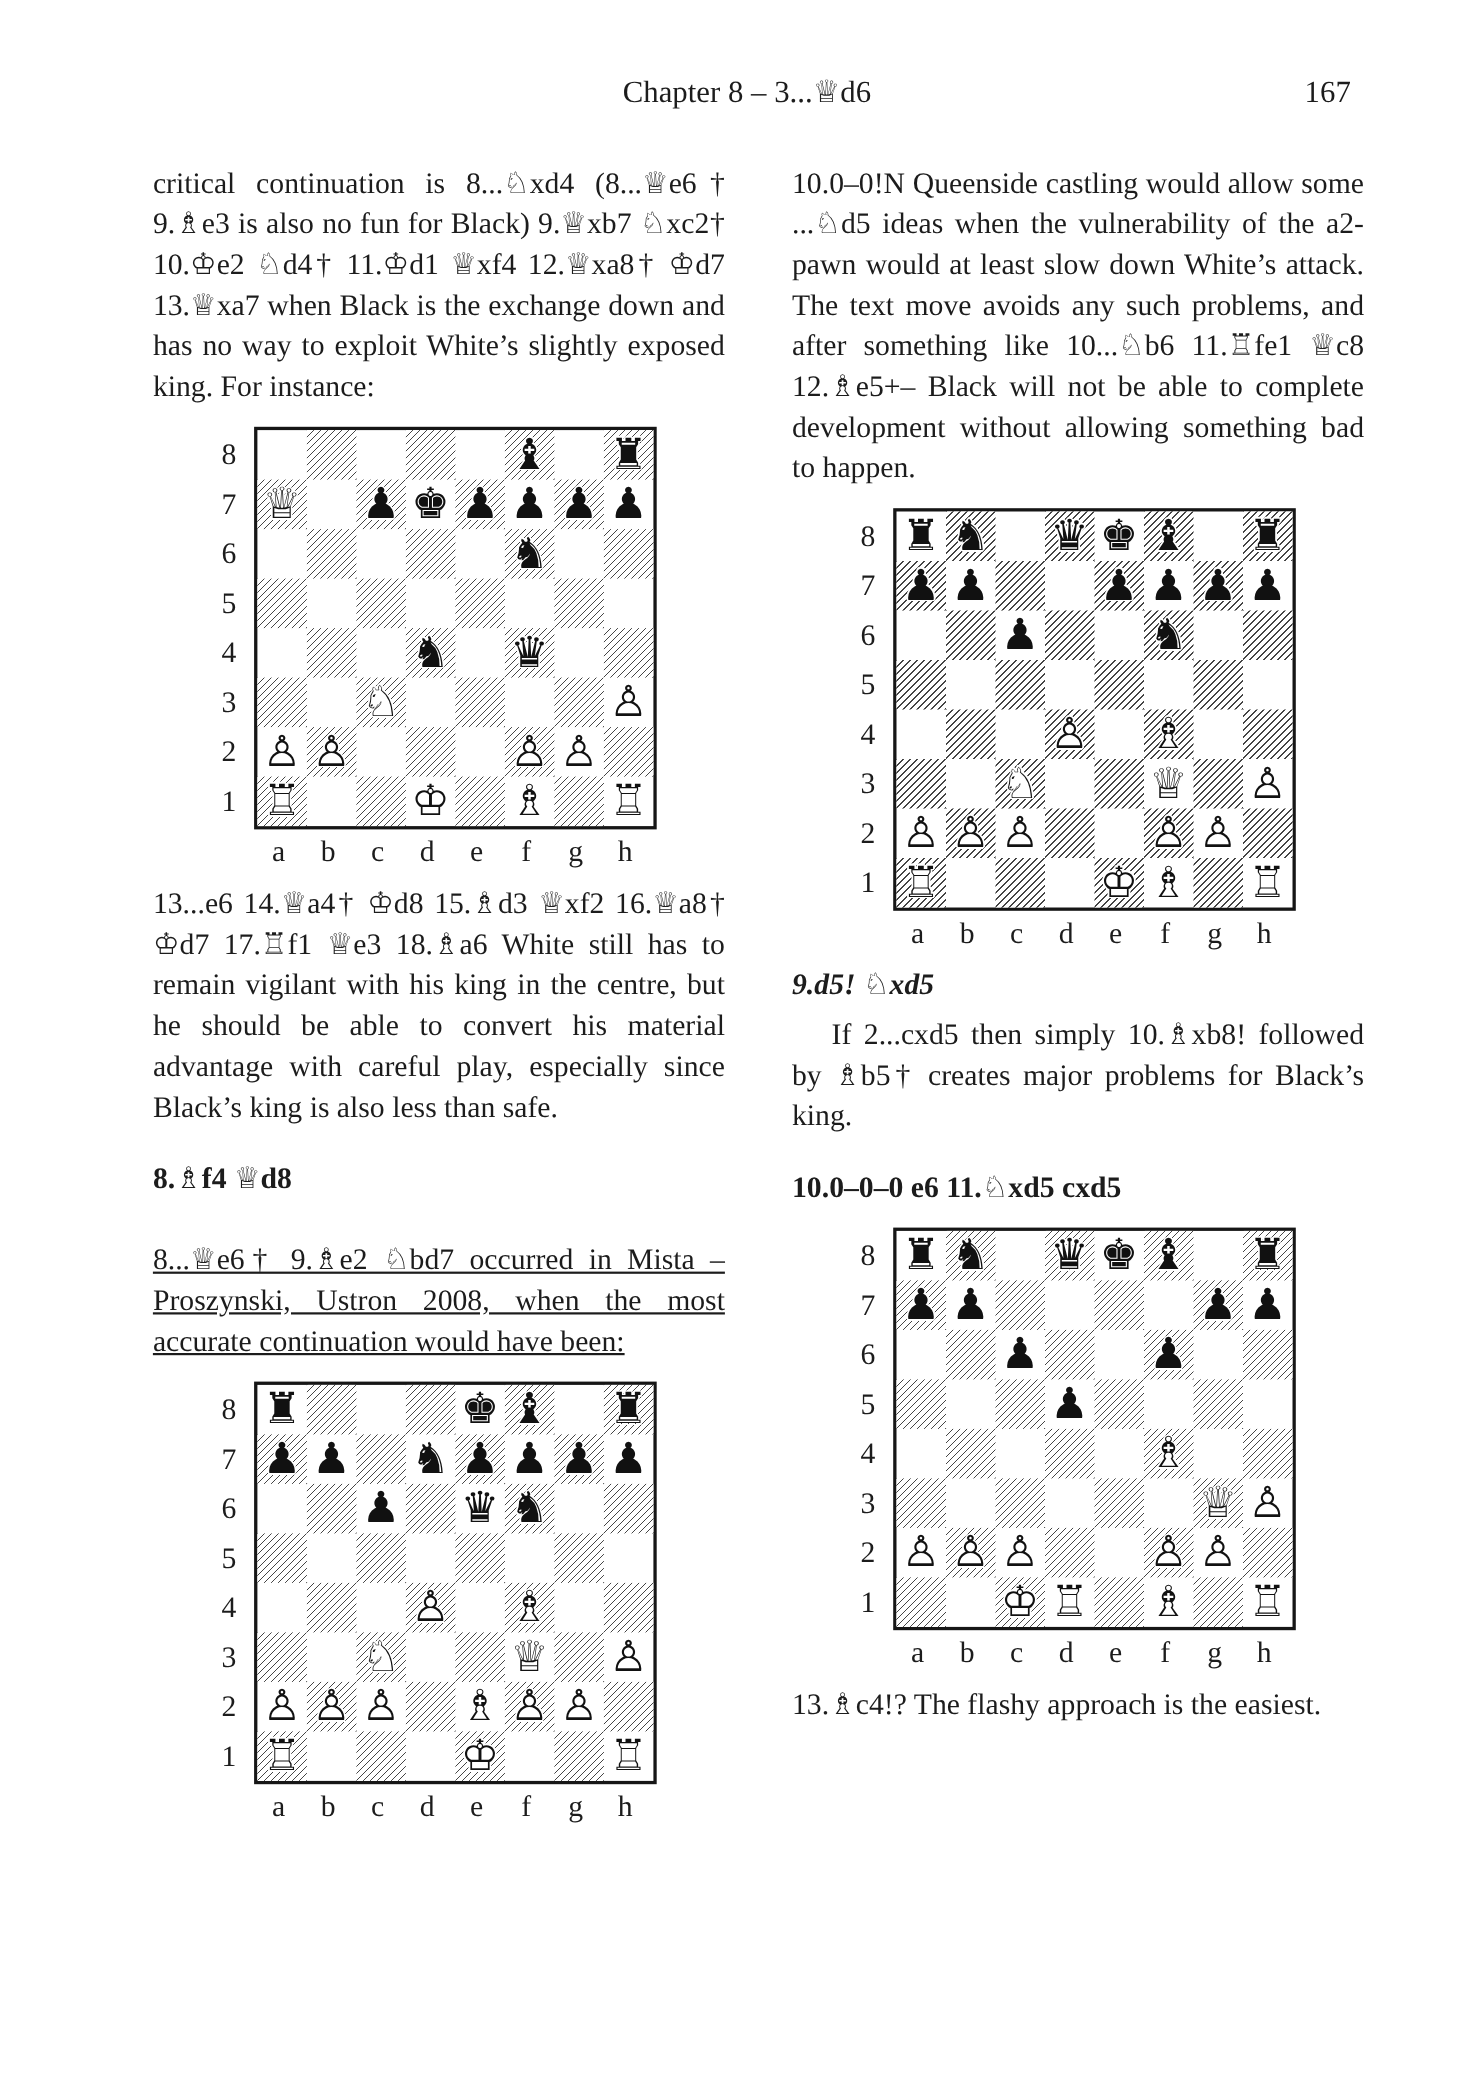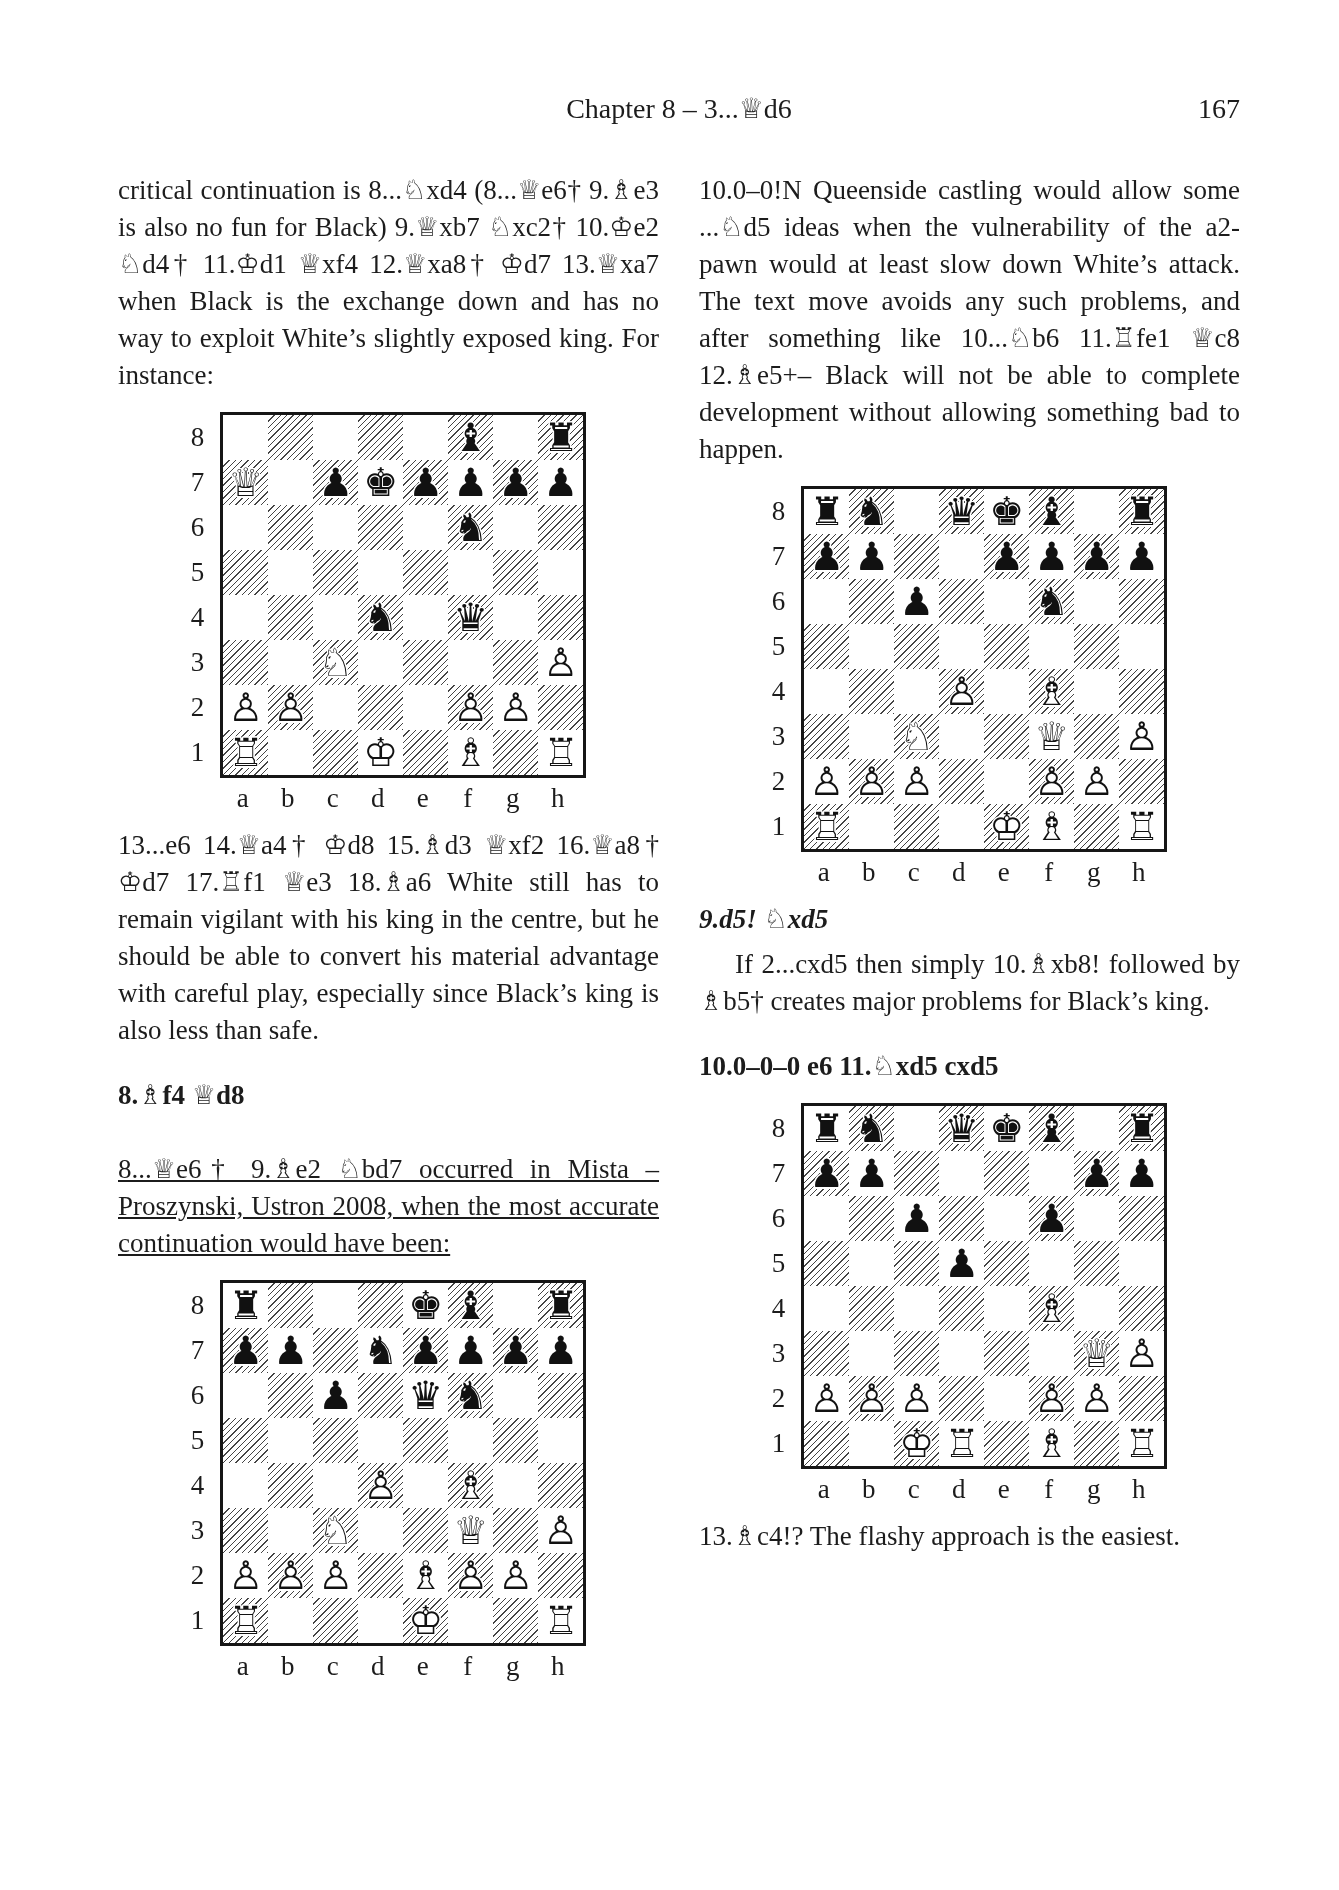--- a/index.html
+++ b/index.html
@@ -1,26 +1,26 @@
 <!DOCTYPE html>
 <html><head>
 <meta charset="utf-8">
 <style>
   html,body{margin:0;padding:0;background:#ffffff;}
   body{
     width:1339px;height:1890px;overflow:hidden;
     font-family:"Liberation Serif","DejaVu Serif",serif;
     color:#1c1c1c;
   }
-  .page{box-sizing:border-box;width:1339px;height:1664px;padding:88px 99px 0 118px;}
+  .page{box-sizing:border-box;width:1339px;height:1664px;padding:64px 99px 0 118px;}
   .header{position:relative;height:42px;}
   .chapter-title{text-align:center;font-size:28px;line-height:42px;}
-  .page-number{position:absolute;right:0;top:0;font-size:28px;line-height:42px;}
+  .page-number{position:absolute;right:12px;top:0;font-size:28px;line-height:42px;}
   .columns{display:flex;gap:40px;margin-top:42px;}
-  .col{width:541px;}
+  .col{width:541px;margin-left:21px;}
   p{margin:0;font-size:27px;line-height:37px;text-align:justify;
     font-family:"Liberation Serif","DejaVu Sans",serif;}
   .p-indent{text-indent:36px;}
   .gap-top{margin-top:37px;text-decoration:underline;}
   .heading{font-weight:bold;text-align:left;margin-top:28px;margin-bottom:8px;}
   .heading.tight{margin-top:10px;font-style:italic;}
 
   
   .diagram{margin:18px auto 14px;display:flex;justify-content:center;}
   .dgrid{display:grid;grid-template-columns:auto auto;}

